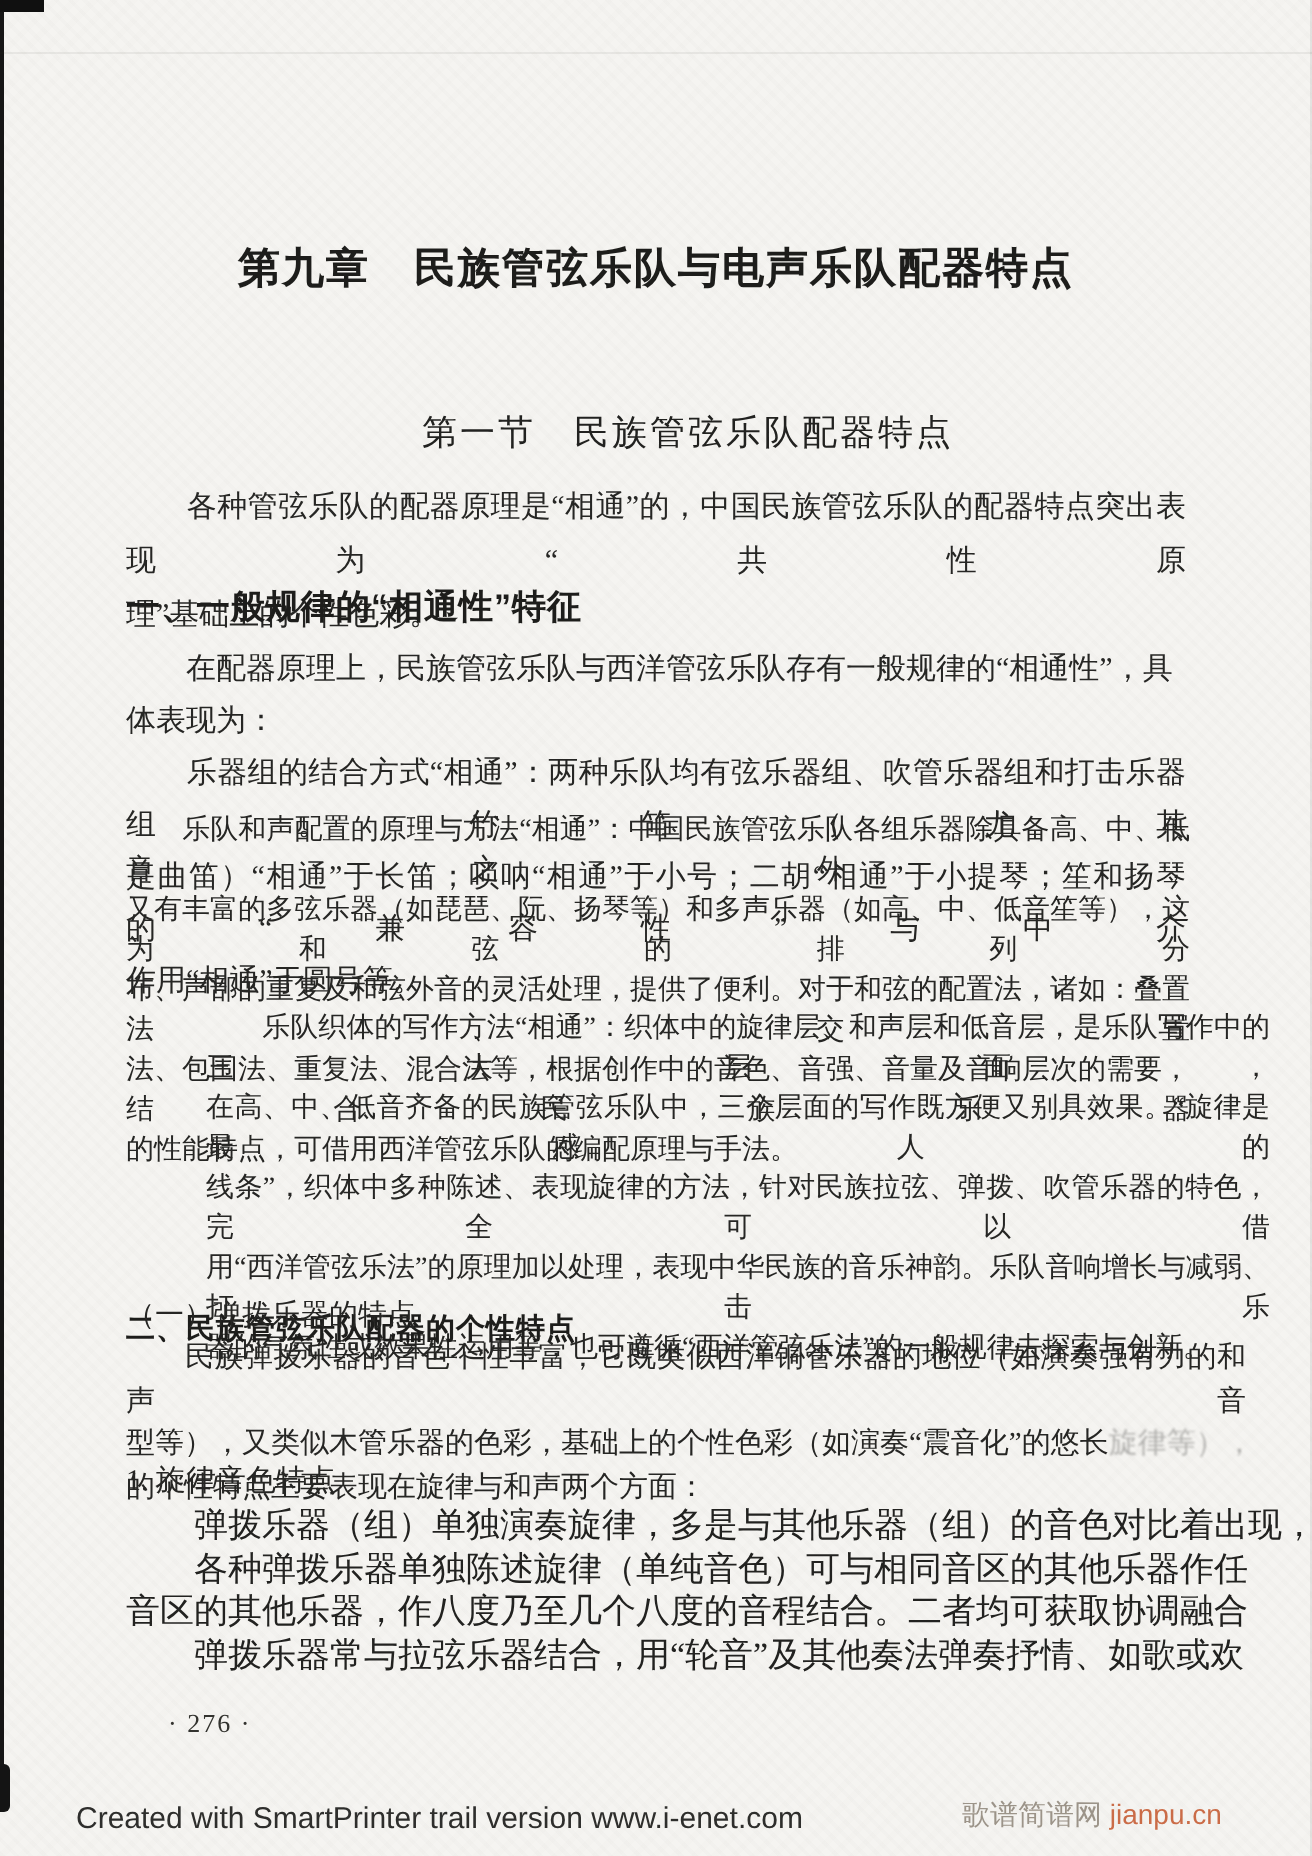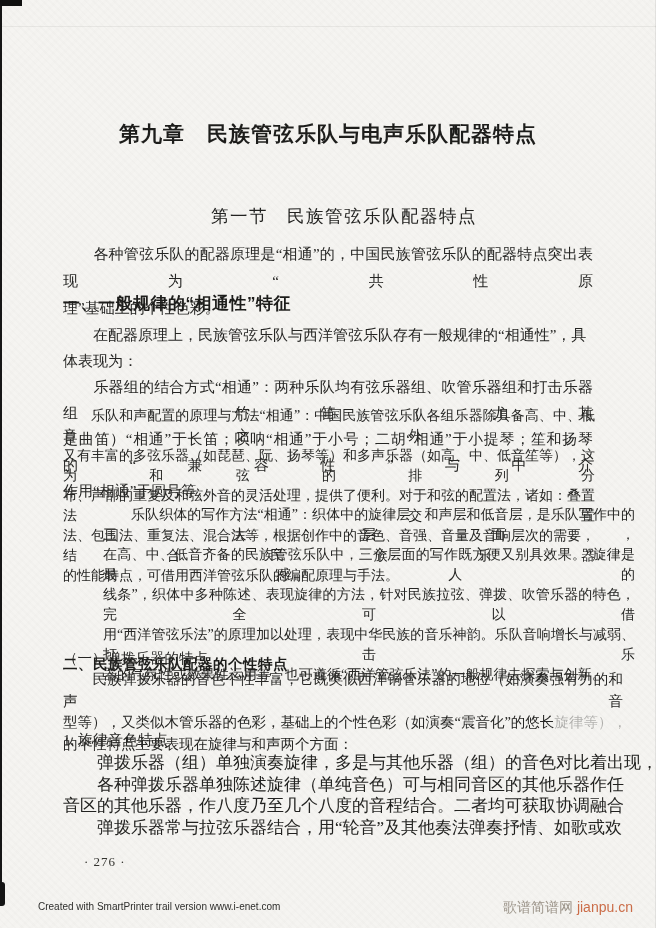--- a/index.html
+++ b/index.html
@@ -46,24 +46,24 @@
   .b4{top:648px;width:560px;font-size:14.5px;line-height:21.4px;}
   .sub2{left:63px;top:731px;font-size:15px;}
   .b5{top:752px;width:593px;font-size:17px;line-height:21.6px;white-space:nowrap;overflow:hidden;color:#222220;}
   .ln{text-align:left;}
   .ln.f{text-align:justify;text-align-last:justify;}
   .ln.nowrap{white-space:nowrap;overflow:hidden;}
   .faded{opacity:0.32;filter:blur(0.4px);}
   
   .page-number{left:84px;top:854px;font-size:13px;letter-spacing:1px;color:#33332f;}
   .footer{
-    left:38px;top:901px;font-size:10px;color:#2e2e2c;
+    left:38px;top:901px;font-size:15px;color:#2e2e2c;
     font-family:"Liberation Sans", sans-serif;
   }
-  .watermark{left:503px;top:899px;font-size:14px;opacity:0.85;font-family:"Liberation Sans", sans-serif;}
+  .watermark{left:481px;top:899px;font-size:14px;opacity:0.85;font-family:"Liberation Sans", sans-serif;}
   .wm-name{color:#8d8478;}
   .wm-url{color:#c4552b;}
 </style>
 </head>
 <body>
 
 <div id="page">
 
   <div class="abs border-left"></div>
   <div class="abs border-corner"></div>

